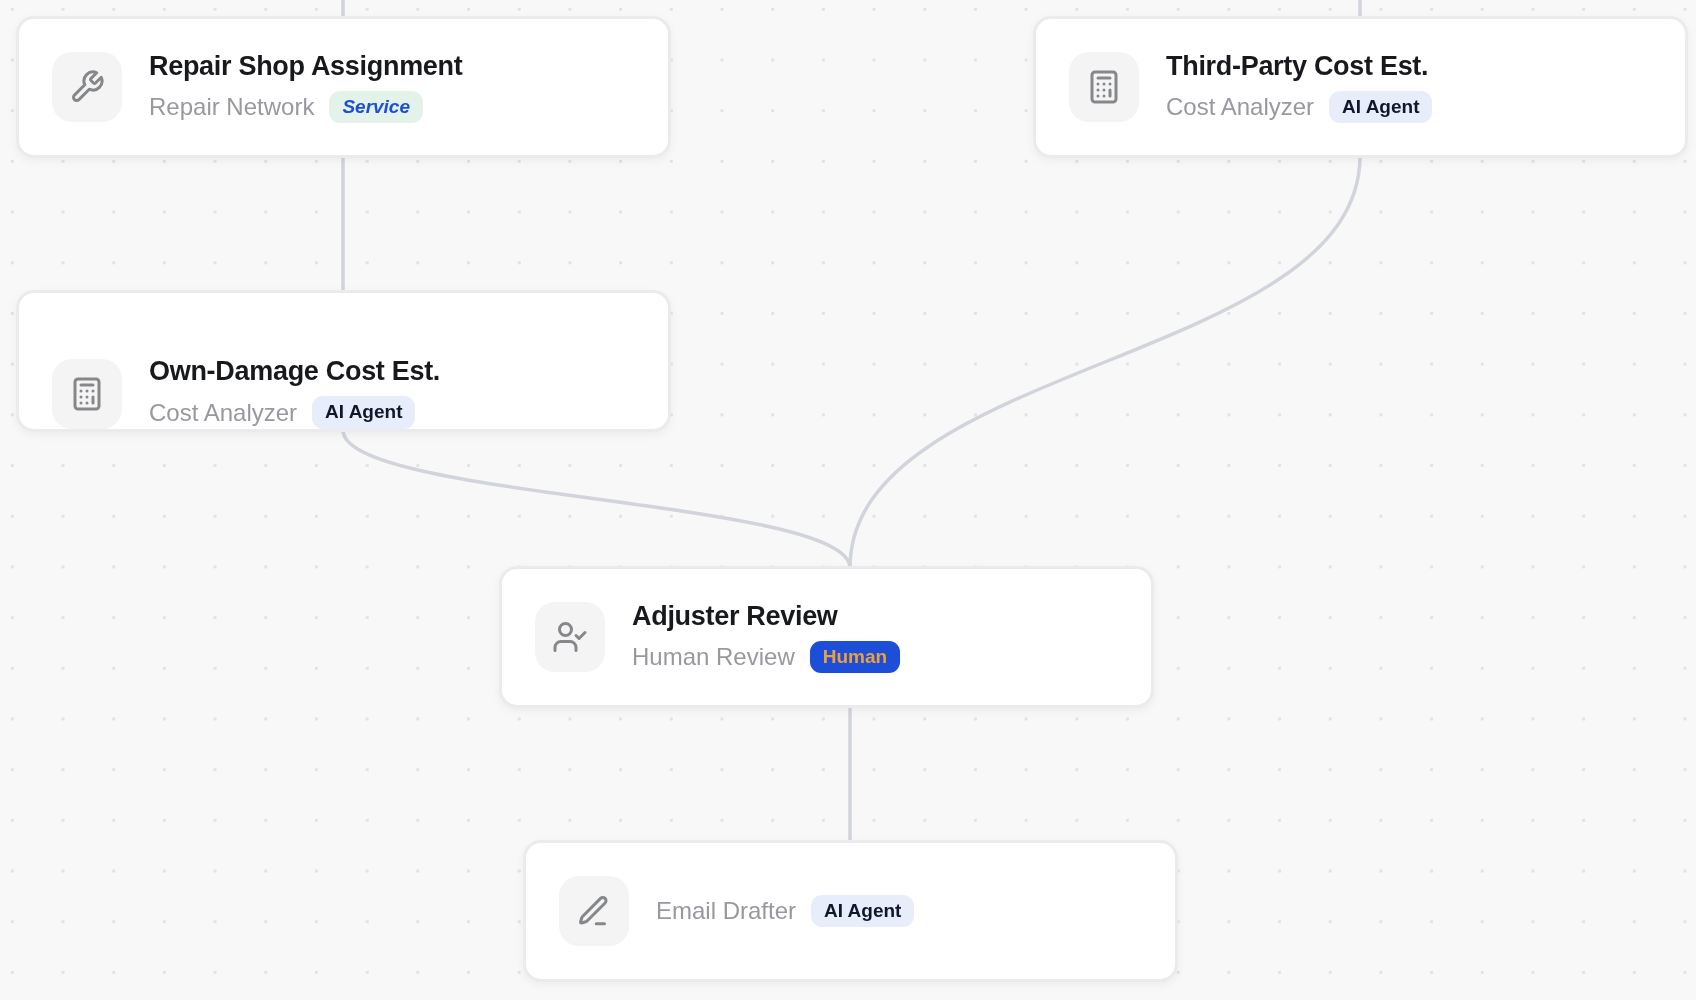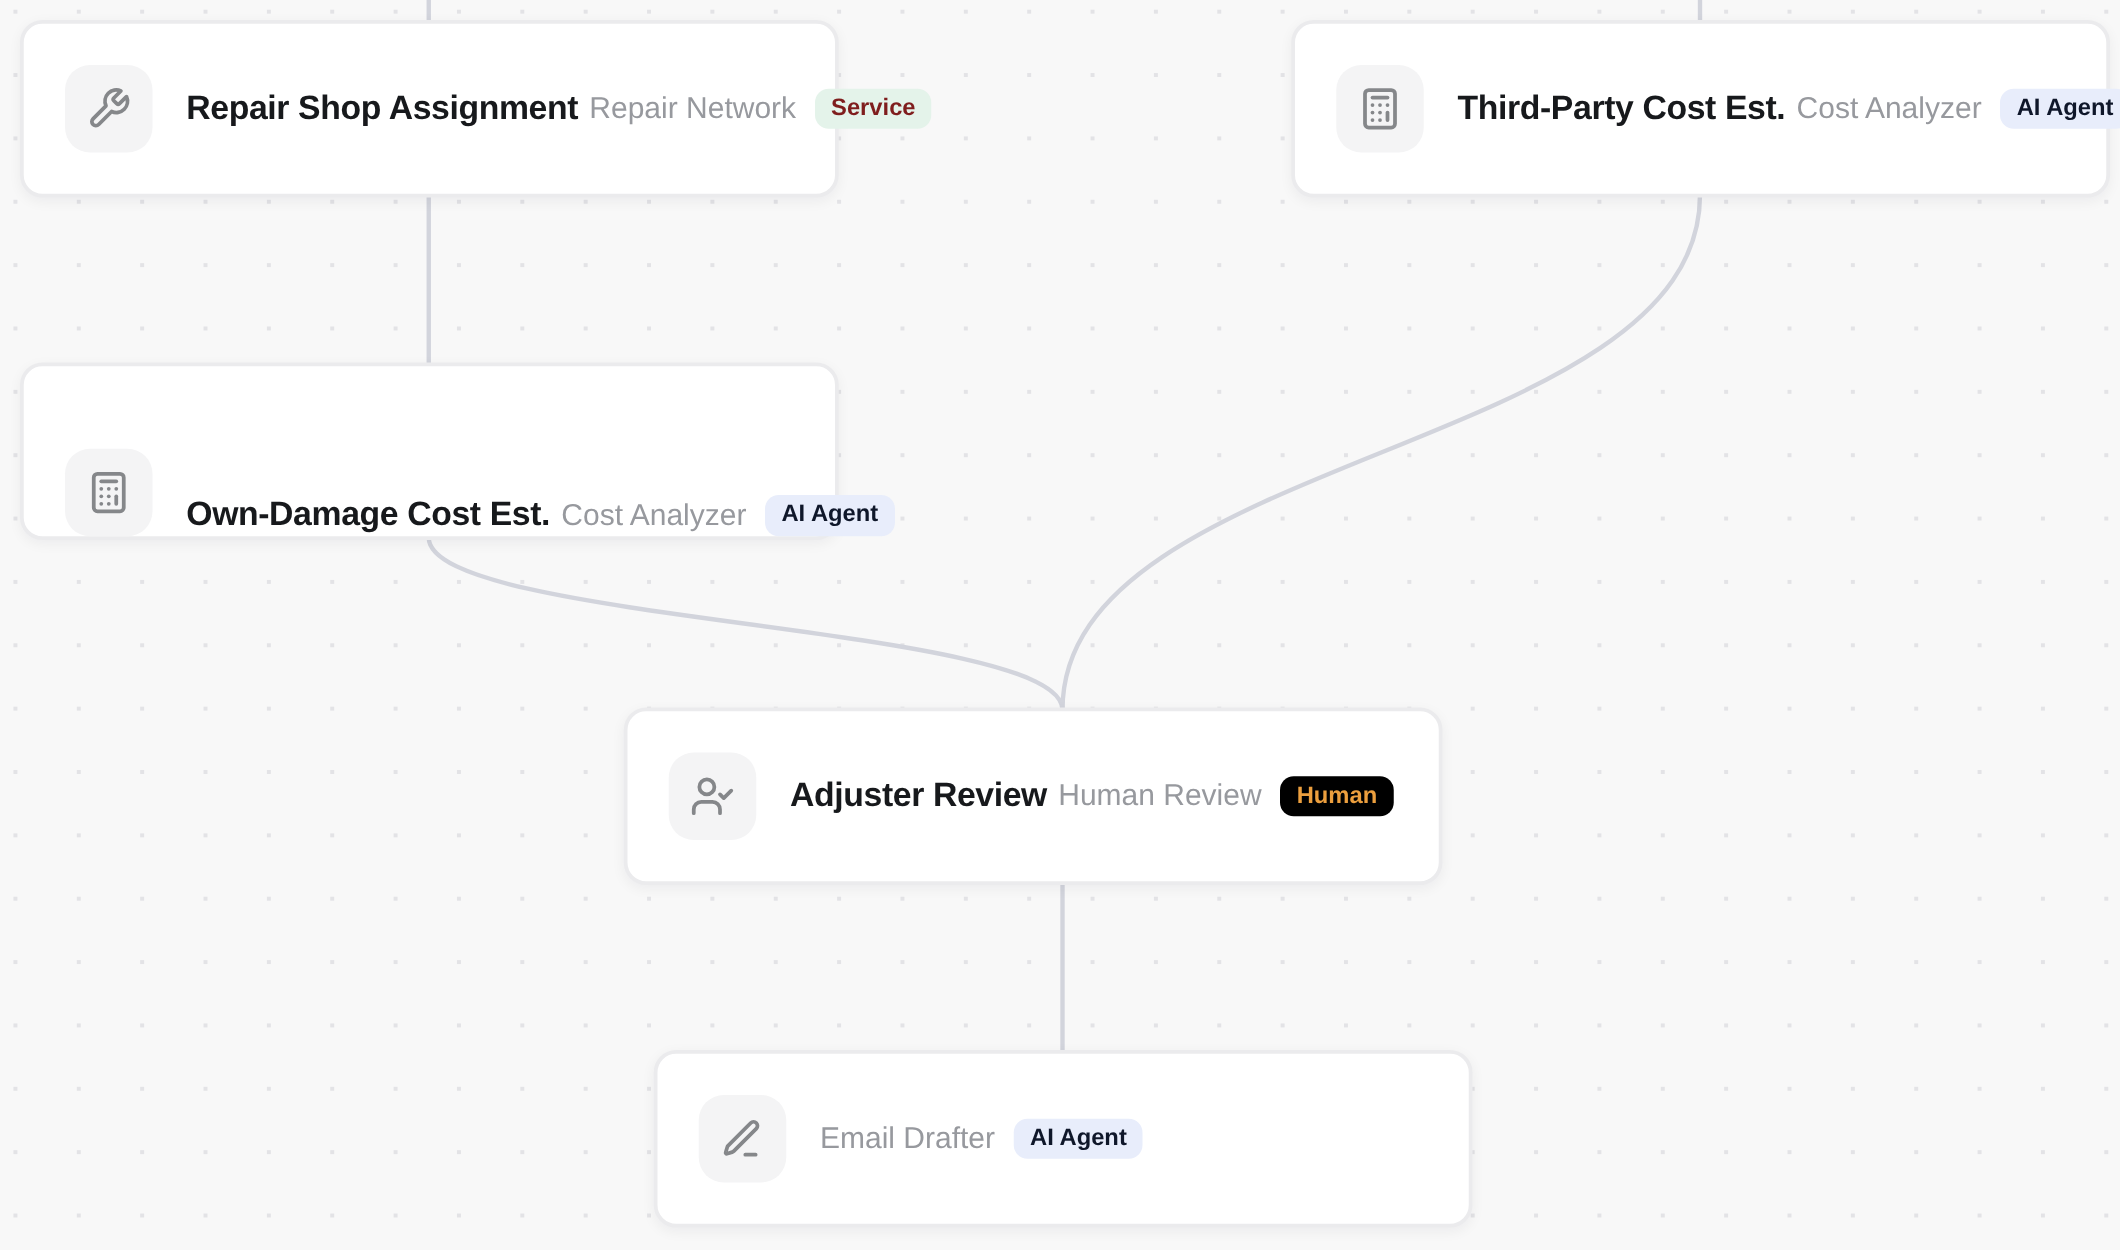--- a/index.html
+++ b/index.html
@@ -24,34 +24,34 @@
     background:#ffffff;border:3px solid #ebebed;border-radius:18px;
     box-shadow:0 3px 10px rgba(25,28,40,0.05);
     display:flex;align-items:center;gap:27px;padding-left:33px;
   }
   .icon-tile{
     width:70px;height:70px;flex:0 0 auto;border-radius:20px;
     background:#f4f4f5;color:#85878a;
     display:flex;align-items:center;justify-content:center;
   }
   .icon-tile svg{width:36px;height:36px;display:block;}
-  .node-text{display:flex;gap:9px;min-width:0;}
+  .node-text{display:flex;flex-direction:column;gap:9px;min-width:0;}
   .node-title{
     font-size:27px;font-weight:700;color:#17191c;
     letter-spacing:-0.3px;line-height:1.15;white-space:nowrap;
   }
   .node-meta{display:flex;align-items:center;gap:15px;}
   .node-subtitle{font-size:24px;color:#97999e;white-space:nowrap;}
   .badge{
     font-size:19px;font-weight:700;line-height:1.1;
     padding:6px 13px;border-radius:11px;white-space:nowrap;
   }
-  .badge.service{color:#7f1d1d;background:#e4f3ea;}
+  .badge.service{color:#1d4ed8;background:#e4f3ea;font-style:italic;}
   .badge.ai-agent{color:#0f172a;background:#e8edfb;}
-  .badge.human{color:#ec9f3e;background:#000000;}
+  .badge.human{color:#ec9f3e;background:#1d4ed8;}
 </style>
 </head>
 <body>
 
 <div class="canvas">
   <svg class="edge-layer" width="1696" height="1000" viewBox="0 0 1696 1000" id="edge-layer">
       <path d="M343 0 L343 20" class="edge"></path>
       <path d="M1360 0 L1360 20" class="edge"></path>
       <path d="M343 156 L343 294" class="edge"></path>
       <path d="M343 430 C343 499 850 499 850 568" class="edge"></path>

